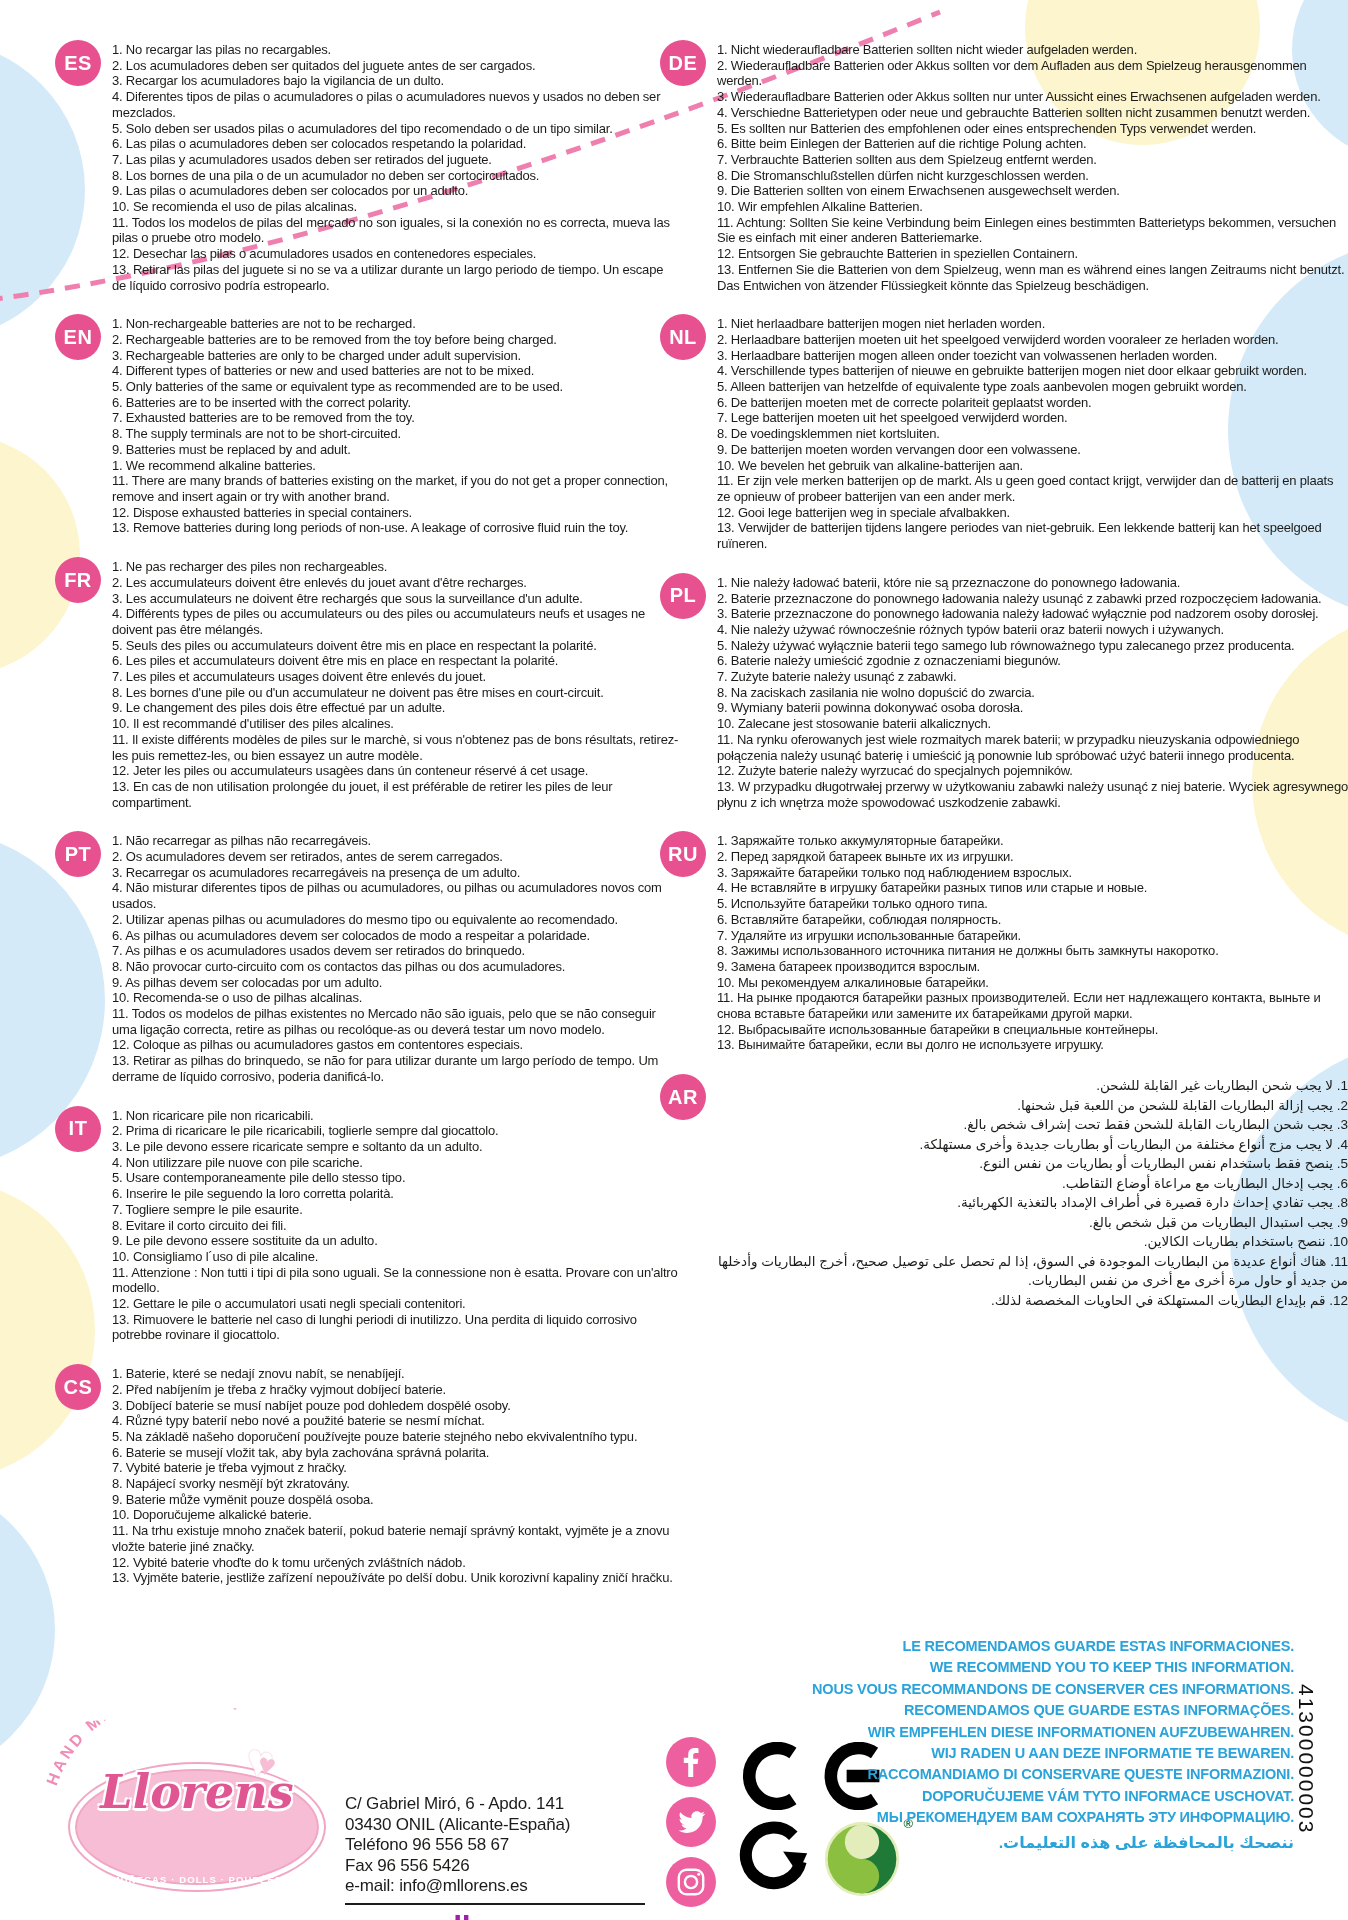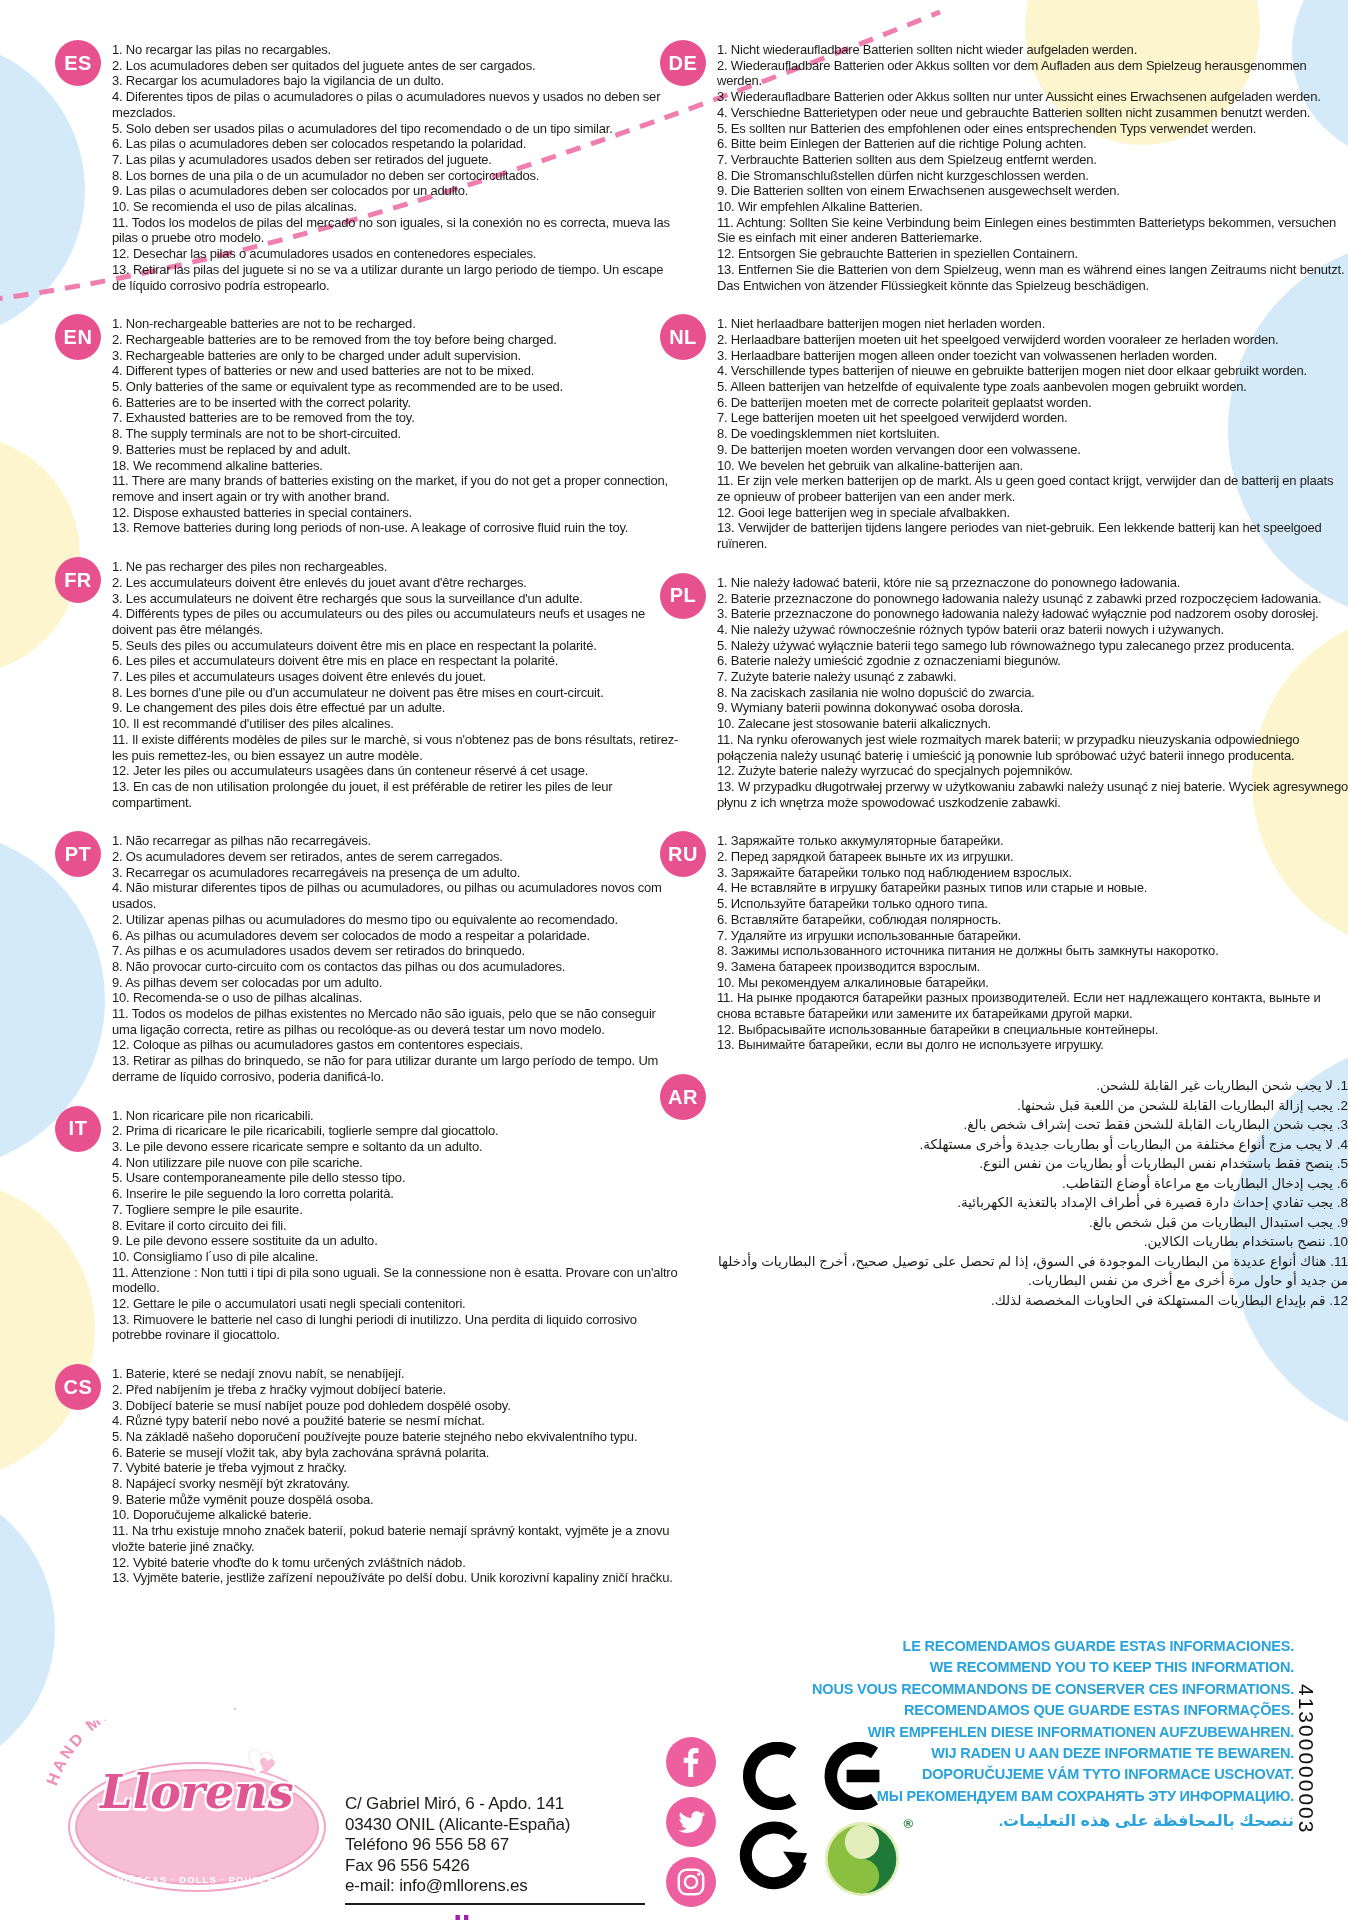--- a/index.html
+++ b/index.html
@@ -89,21 +89,21 @@
         <div class="items">
           <div class="item">1. Non-rechargeable batteries are not to be recharged.</div>
           <div class="item">2. Rechargeable batteries are to be removed from the toy before being charged.</div>
           <div class="item">3. Rechargeable batteries are only to be charged under adult supervision.</div>
           <div class="item">4. Different types of batteries or new and used batteries are not to be mixed.</div>
           <div class="item">5. Only batteries of the same or equivalent type as recommended are to be used.</div>
           <div class="item">6. Batteries are to be inserted with the correct polarity.</div>
           <div class="item">7. Exhausted batteries are to be removed from the toy.</div>
           <div class="item">8. The supply terminals are not to be short-circuited.</div>
           <div class="item">9. Batteries must be replaced by and adult.</div>
-          <div class="item">18. We recommend alkaline batteries.</div>
+          <div class="item">1. We recommend alkaline batteries.</div>
           <div class="item">11. There are many brands of batteries existing on the market, if you do not get a proper connection, remove and insert again or try with another brand.</div>
           <div class="item">12. Dispose exhausted batteries in special containers.</div>
           <div class="item">13. Remove batteries during long periods of non-use. A leakage of corrosive fluid ruin the toy.</div>
         </div>
       </section>
       <section class="lang-section">
         <div class="badge">FR</div>
         <div class="items">
           <div class="item">1. Ne pas recharger des piles non rechargeables.</div>
           <div class="item">2. Les accumulateurs doivent être enlevés du jouet avant d'être recharges.</div>
@@ -340,20 +340,21 @@
     </div>
   </div>
 
   <div class="keepinfo">
       <div class="keep-line">LE RECOMENDAMOS GUARDE ESTAS INFORMACIONES.</div>
       <div class="keep-line">WE RECOMMEND YOU TO KEEP THIS INFORMATION.</div>
       <div class="keep-line">NOUS VOUS RECOMMANDONS DE CONSERVER CES INFORMATIONS.</div>
       <div class="keep-line">RECOMENDAMOS QUE GUARDE ESTAS INFORMAÇÕES.</div>
       <div class="keep-line">WIR EMPFEHLEN DIESE INFORMATIONEN AUFZUBEWAHREN.</div>
       <div class="keep-line">WIJ RADEN U AAN DEZE INFORMATIE TE BEWAREN.</div>
+      <div class="keep-line">RACCOMANDIAMO DI CONSERVARE QUESTE INFORMAZIONI.</div>
       <div class="keep-line">DOPORUČUJEME VÁM TYTO INFORMACE USCHOVAT.</div>
       <div class="keep-line">МЫ РЕКОМЕНДУЕМ ВАМ СОХРАНЯТЬ ЭТУ ИНФОРМАЦИЮ.</div>
       <div class="keep-line">ننصحك بالمحافظة على هذه التعليمات.</div>
     </div>
 
   <div class="vcode">41300000003</div>
 
 </div>
 
 </body></html>

